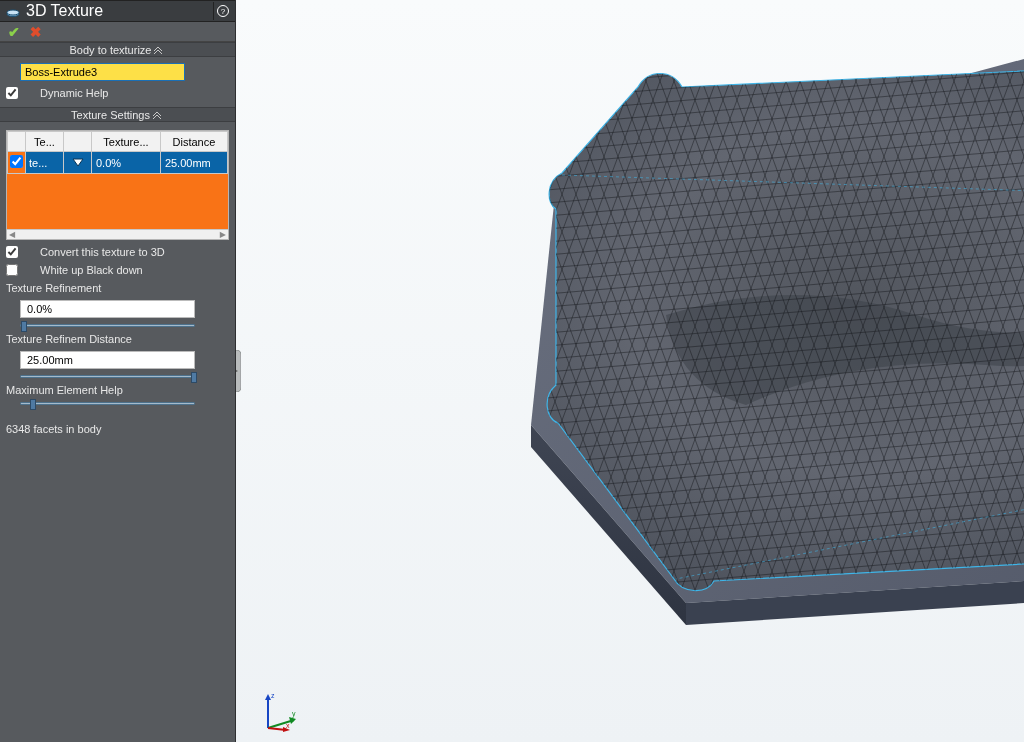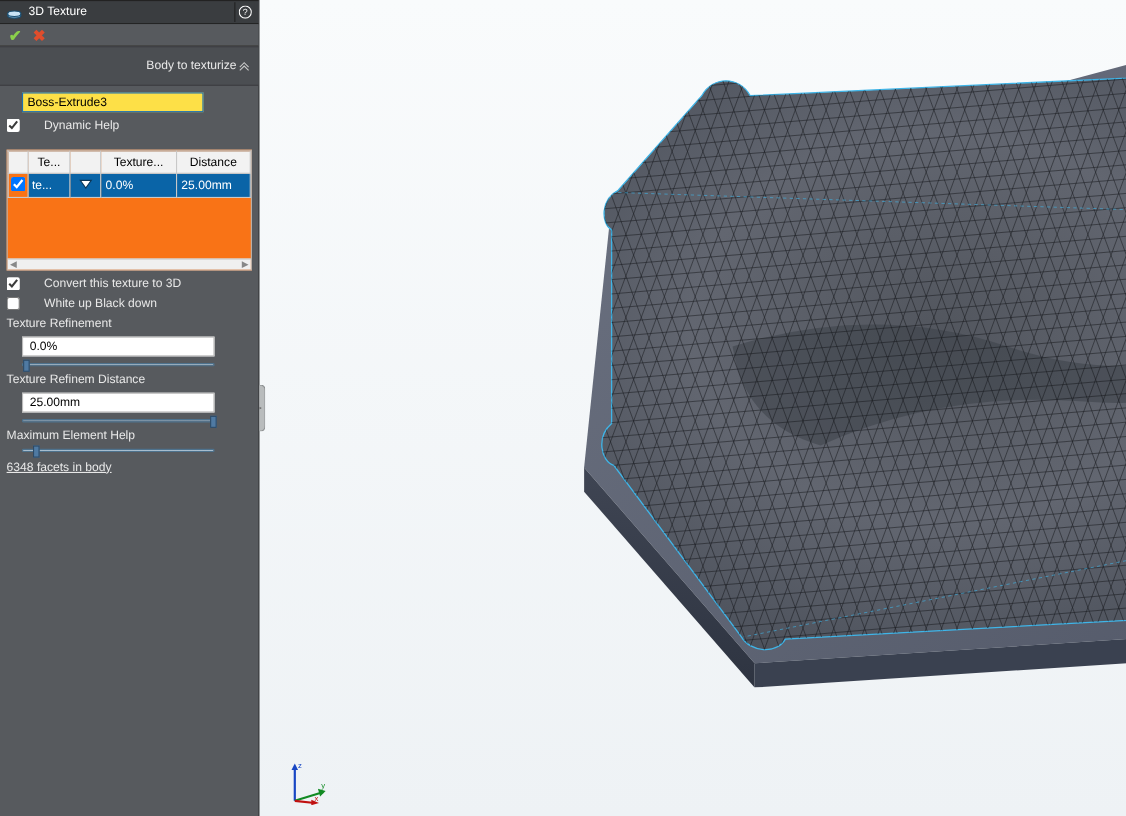--- a/index.html
+++ b/index.html
@@ -2,29 +2,29 @@
 <html><head>
 <meta charset="utf-8">
 <style>
   * { box-sizing: border-box; margin: 0; padding: 0; font-family: "Segoe UI", Arial, sans-serif; }
   html, body { width: 1024px; height: 742px; overflow: hidden; }
   body { display: flex; background:#f3f5f7; }
 
   
   .panel { width: 236px; background:#575a5e; color:#e8e8e8; font-size:11px; display:flex; flex-direction:column; border-right:1px solid #2e2f31; }
   .panel-header { height:22px; background:#3a3d40; border-top:1px solid #222; border-bottom:1px solid #222; display:flex; align-items:center; padding:0 4px; color:#fff; }
-  .panel-header .title { flex:1; font-size:11px; padding-left:4px; }
+  .panel-header .title { flex:1; font-size:16px; padding-left:4px; }
   .panel-header .hdr-icon { width:18px; height:18px; display:flex; align-items:center; justify-content:center; }
   .confirm-row { height:20px; display:flex; align-items:center; gap:10px; padding:2px 8px; background:#575a5e; border-bottom:1px solid #444;}
   .confirm-row span { font-size:14px; }
   .ok { color:#8bd04b; font-weight:bold; }
   .cancel { color:#e04d2c; font-weight:bold; }
 
   .section { }
-  .section-head { height:36px; background:#4b4e52; display:flex; align-items:center; justify-content:flex-end; padding:0 6px; border-top:1px solid #3c3e41; border-bottom:1px solid #3c3e41; }
+  .section-head { height:15px; background:#4b4e52; display:flex; align-items:center; justify-content:center; padding:0 6px; border-top:1px solid #3c3e41; border-bottom:1px solid #3c3e41; }
   .section-body { padding:6px 6px 8px 6px; display:flex; flex-direction:column; gap:6px; }
 
   .field-input { height:18px; width:165px; margin-left:14px; background:#fde047; border:1px solid #1a6fb5; color:#000; padding:0 4px; font-size:11px; }
   .check-row { display:flex; align-items:center; gap:6px; }
   .check-row input { width:12px; height:12px; accent-color:#fff;}
   .check-row label { color:#e8e8e8;margin-left:16px; }
 
   
   .tbl-holder { background:#f97316; border:1px solid #b5b5b5; margin-top:2px; }
   .tbl { width:100%; border-collapse:collapse; font-size:11px; color:#000;}
@@ -32,21 +32,21 @@
   .tbl td { border:1px solid #c8c8c8; height:22px; text-align:center; padding:2px 2px; }
   .tbl td.sel { background:#0a64a7; color:#fff; }
   .tbl tbody tr:nth-child(2) td { height:55px; border:none;}
   .tbl-scroll { height:10px; background:#f0f0f0; display:flex; align-items:center; justify-content:space-between; padding:0 2px; border-top:1px solid #c8c8c8;}
   .tbl-scroll span { color:#888; font-size:8px; }
 
   .param-label { color:#e8e8e8; font-size:11px; }
   .param-input { background:#fff; border:1px solid #bbb; height:18px; width:175px; margin-left:14px; color:#000; padding:0 6px; font-size:11px;}
   .slider-track { height:3px; background:linear-gradient(180deg,#8aa0b1,#bed4e6); border:1px solid #4e728d; margin-left:14px; width:175px; position:relative; border-radius:1px;}
   .slider-thumb { position:absolute; top:-4px; width:6px; height:11px; background:#4f7aa3; border:1px solid #2d4a66; }
-  .facets { color:#e8e8e8; margin-top:2px;text-decoration:underline; }
+  .facets { color:#e8e8e8; margin-top:12px; }
 
   
   .chev { width:14px; height:14px; display:flex; align-items:center; justify-content:center; }
 
   
   .viewport { flex:1; position:relative; background:linear-gradient(180deg,#f9fbfc 0%,#eef2f5 100%); overflow:hidden; }
   .splitter-tab { position:absolute; left:0; top:50%; width:10px; height:42px; transform:translate(-50%, -50%); z-index:2;}
   .splitter-tab svg { display:block;}
   .triad { position:absolute; left:20px; bottom:10px; width:42px; height:42px;}
   
@@ -91,20 +91,28 @@
     <div class="section-body">
       <input class="field-input" value="Boss-Extrude3" style="">
       <div class="check-row">
         <input type="checkbox" checked="" style="">
         <label>Dynamic Help</label>
       </div>
     </div>
   </div>
 
   <div class="section">
+    <div class="section-head">
+      <span>Texture Settings</span>
+      <span class="chev">
+          <svg width="10" height="10" viewBox="0 0 10 10">
+            <path d="M1 6 L5 2 L9 6 M1 9 L5 5 L9 9" stroke="#c8c8c8" fill="none"></path>
+          </svg>
+        </span>
+    </div>
     <div class="section-body">
 
       <div class="tbl-holder">
         <table class="tbl">
           <thead>
               <tr>
             <th style="width:18px;"></th>
             <th style="width:38px;">Te...</th>
             <th style="width:28px;"></th>
             <th>Texture...</th>

